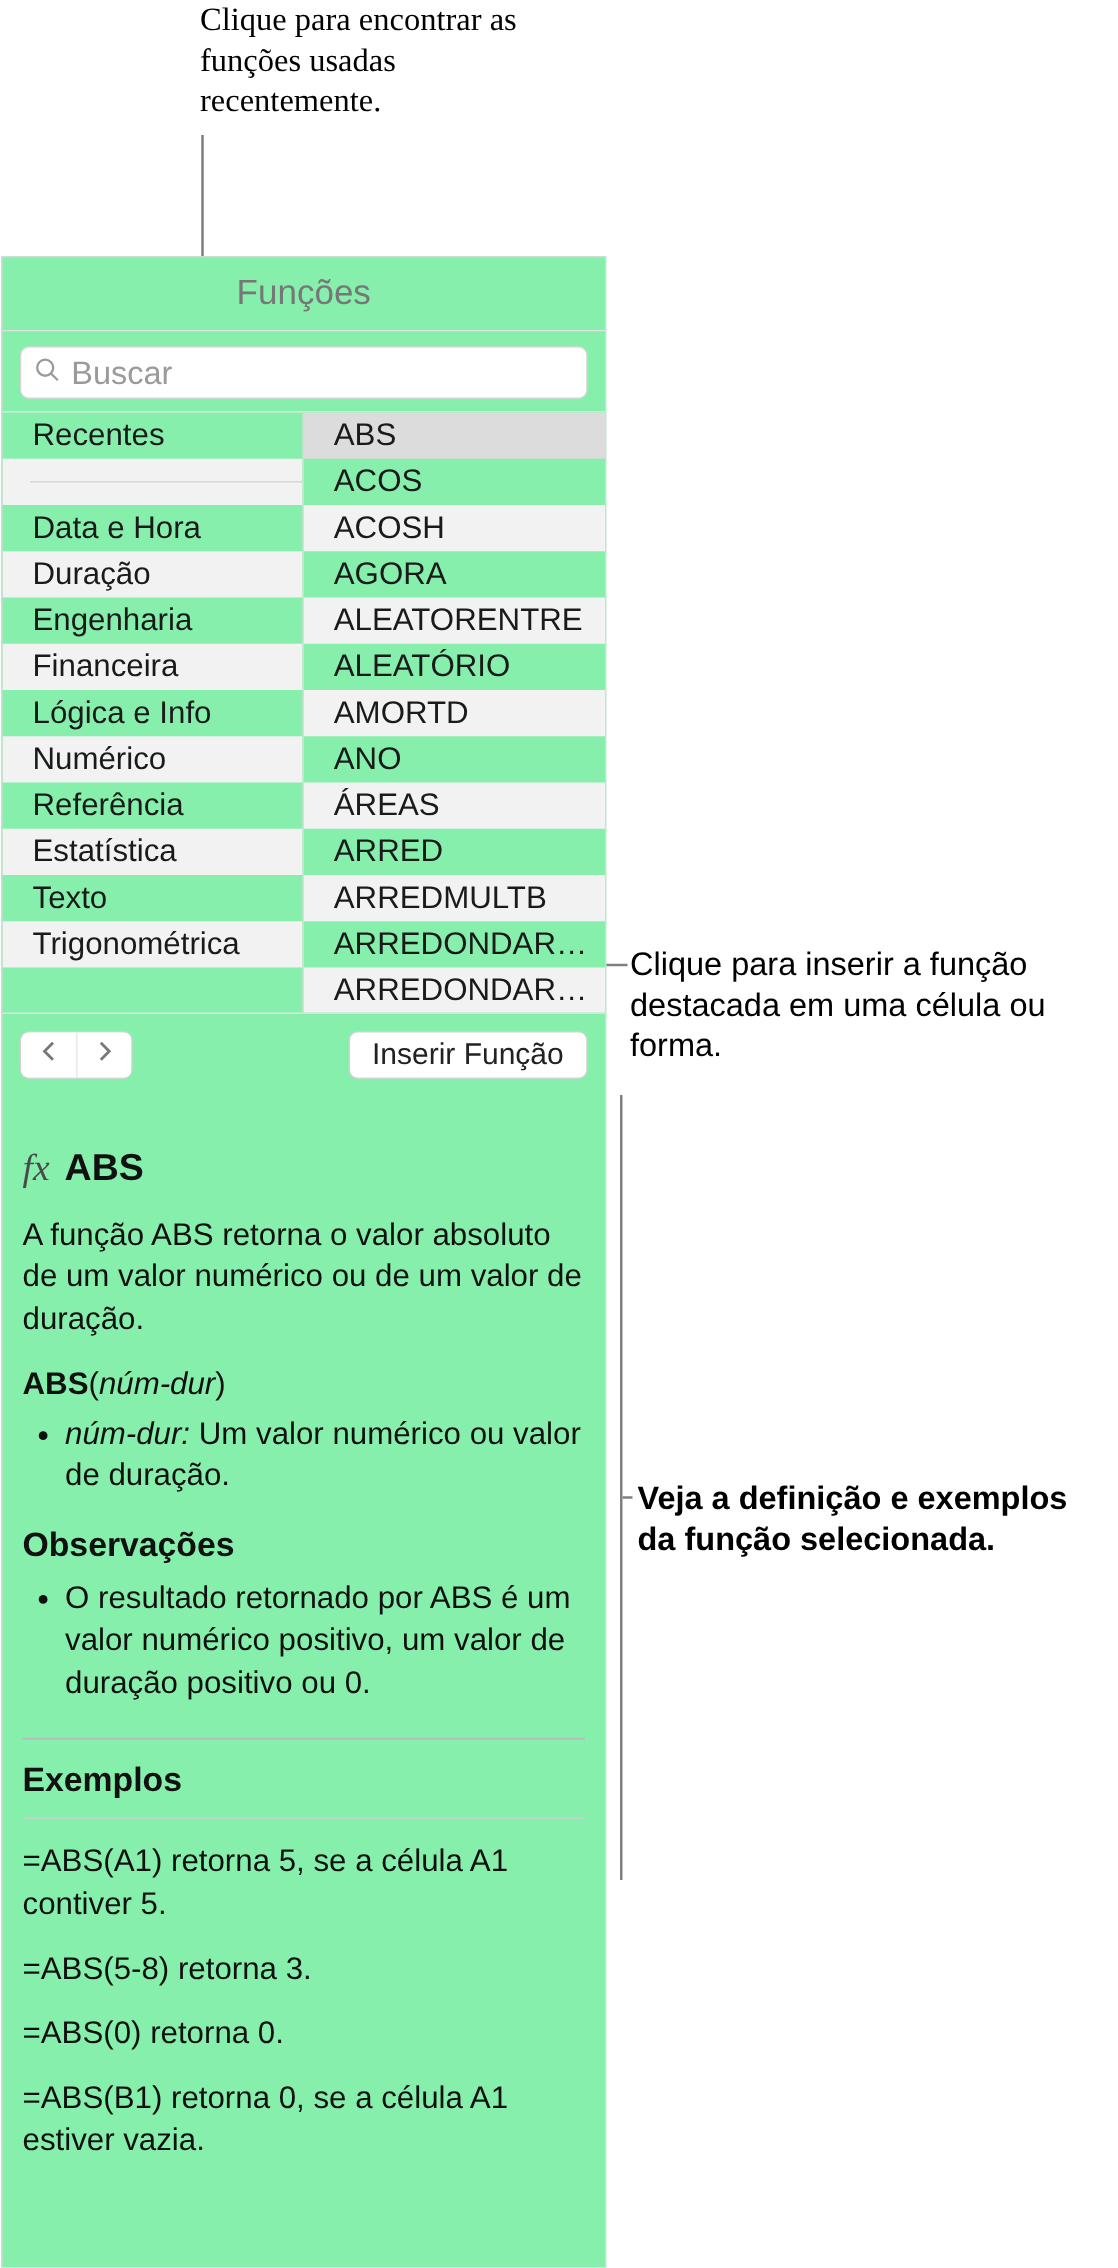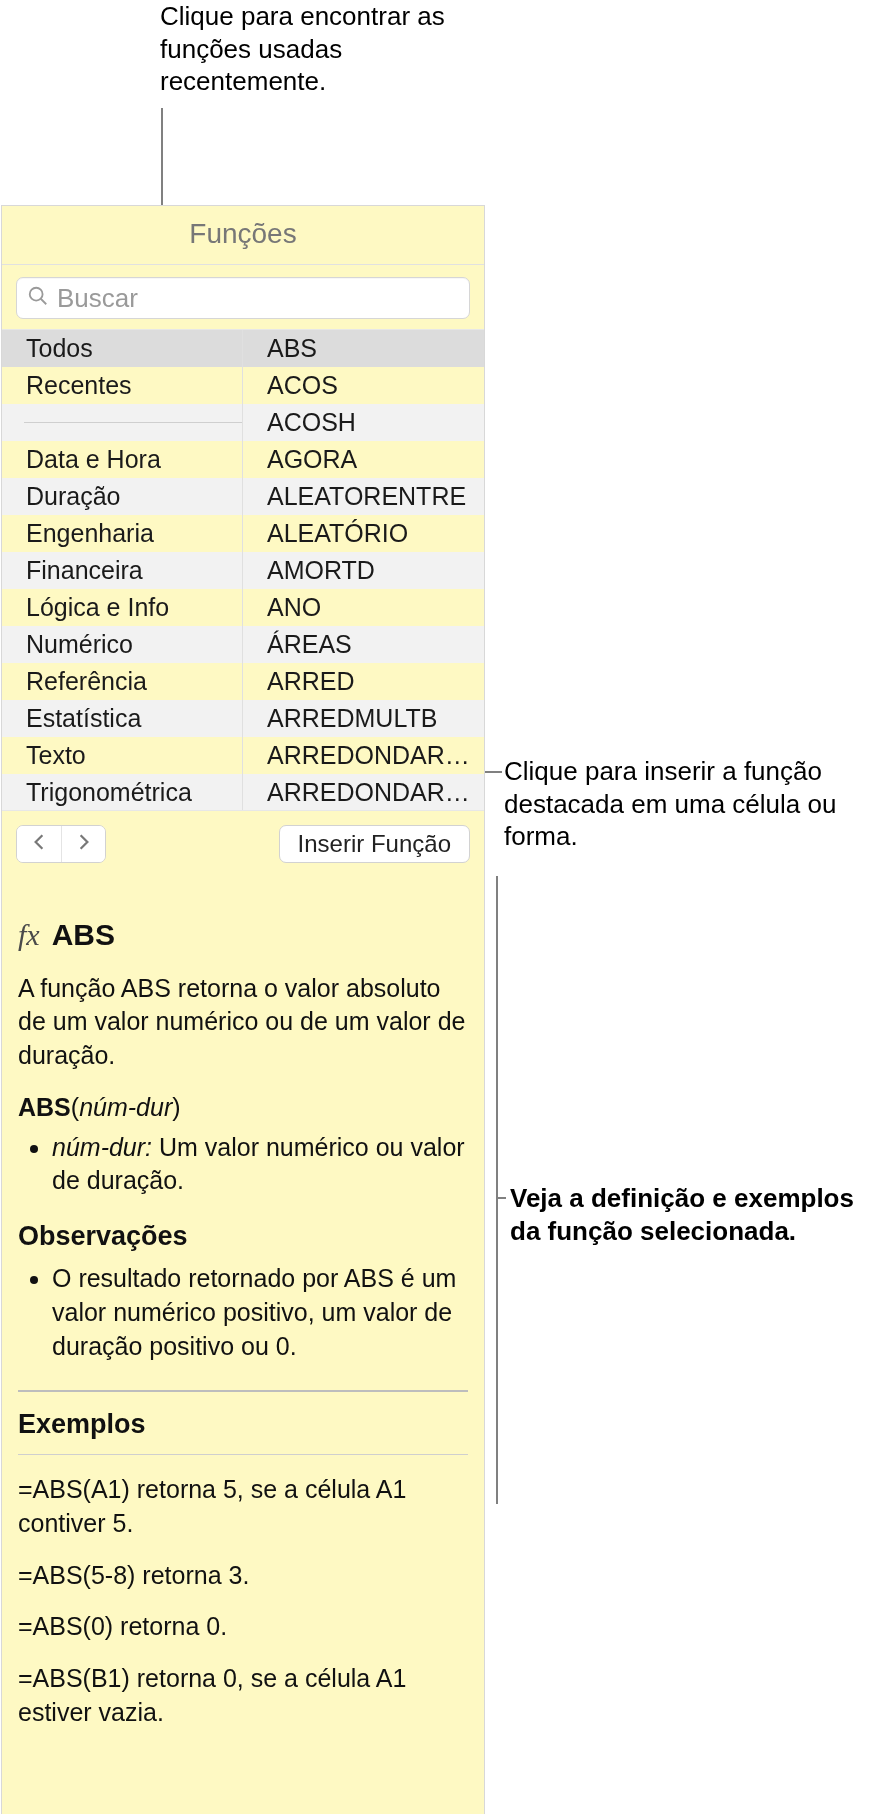--- a/index.html
+++ b/index.html
@@ -22,21 +22,21 @@
     position: absolute;
     background: #808080;
   }
   .panel {
     position: absolute;
     left: 1px;
     top: 205px;
     width: 484px;
     height: 1610px;
     border: 1px solid #d8d8d8;
-    background: #fef9c3;
+    background: #86efac;
   }
   .panel-title {
     text-align: center;
     font-size: 28px;
     color: #777;
     padding: 12px 0 14px;
     border-bottom: 1px solid #e1e1e1;
   }
   .search-row {
     padding: 12px 14px 10px;
@@ -160,21 +160,21 @@
   .detail ul { list-style: disc; padding-left: 34px; margin-bottom: 20px; }
   .detail li { margin-bottom: 6px; }
   .section-h { font-weight: 700; font-size: 27px; margin: 10px 0 8px; }
   .hr-thick { border: none; border-top: 2px solid #bdbdbd; margin: 26px 0 14px; }
   .hr-thin { border: none; border-top: 1px solid #cfcfcf; margin: 12px 0 18px; }
   .example { margin-bottom: 20px; }
 </style>
 </head>
 <body>
 
-<div class="callout" style="left:160px; top:0; width:300px;">Clique para encontrar as funções usadas recentemente.</div>
+<div class="callout" style="left:160px; top:0; width:300px;font-family:Liberation Serif, serif;">Clique para encontrar as funções usadas recentemente.</div>
 <div class="callout-line" style="left:161px; top:108px; width:2px; height:200px;"></div>
 
 <div class="callout" style="left:504px; top:755px; width:360px;">Clique para inserir a função destacada em uma célula ou forma.</div>
 <div class="callout-line" style="left:460px; top:771px; width:42px; height:2px;"></div>
 
 <div class="callout" style="left:510px; top:1182px; width:360px;font-weight:bold;">Veja a definição e exemplos da função selecionada.</div>
 <div class="callout-line" style="left:496px; top:876px; width:2px; height:628px;"></div>
 <div class="callout-line" style="left:498px; top:1197px; width:8px; height:2px;"></div>
 
 <div class="panel">
@@ -188,21 +188,20 @@
           <circle cx="10" cy="10" r="7"></circle>
           <line x1="21" y1="21" x2="15" y2="15"></line>
         </svg>
       </span>
       <input type="text" placeholder="Buscar" style="">
     </div>
   </div>
 
   <div class="columns">
     <div class="col col-left">
-      <div class="row-item selected">Todos</div>
       <div class="row-item">Recentes</div>
       <div class="row-item alt divider-row"></div>
       <div class="row-item">Data e Hora</div>
       <div class="row-item alt">Duração</div>
       <div class="row-item">Engenharia</div>
       <div class="row-item alt">Financeira</div>
       <div class="row-item">Lógica e Info</div>
       <div class="row-item alt">Numérico</div>
       <div class="row-item">Referência</div>
       <div class="row-item alt">Estatística</div>

